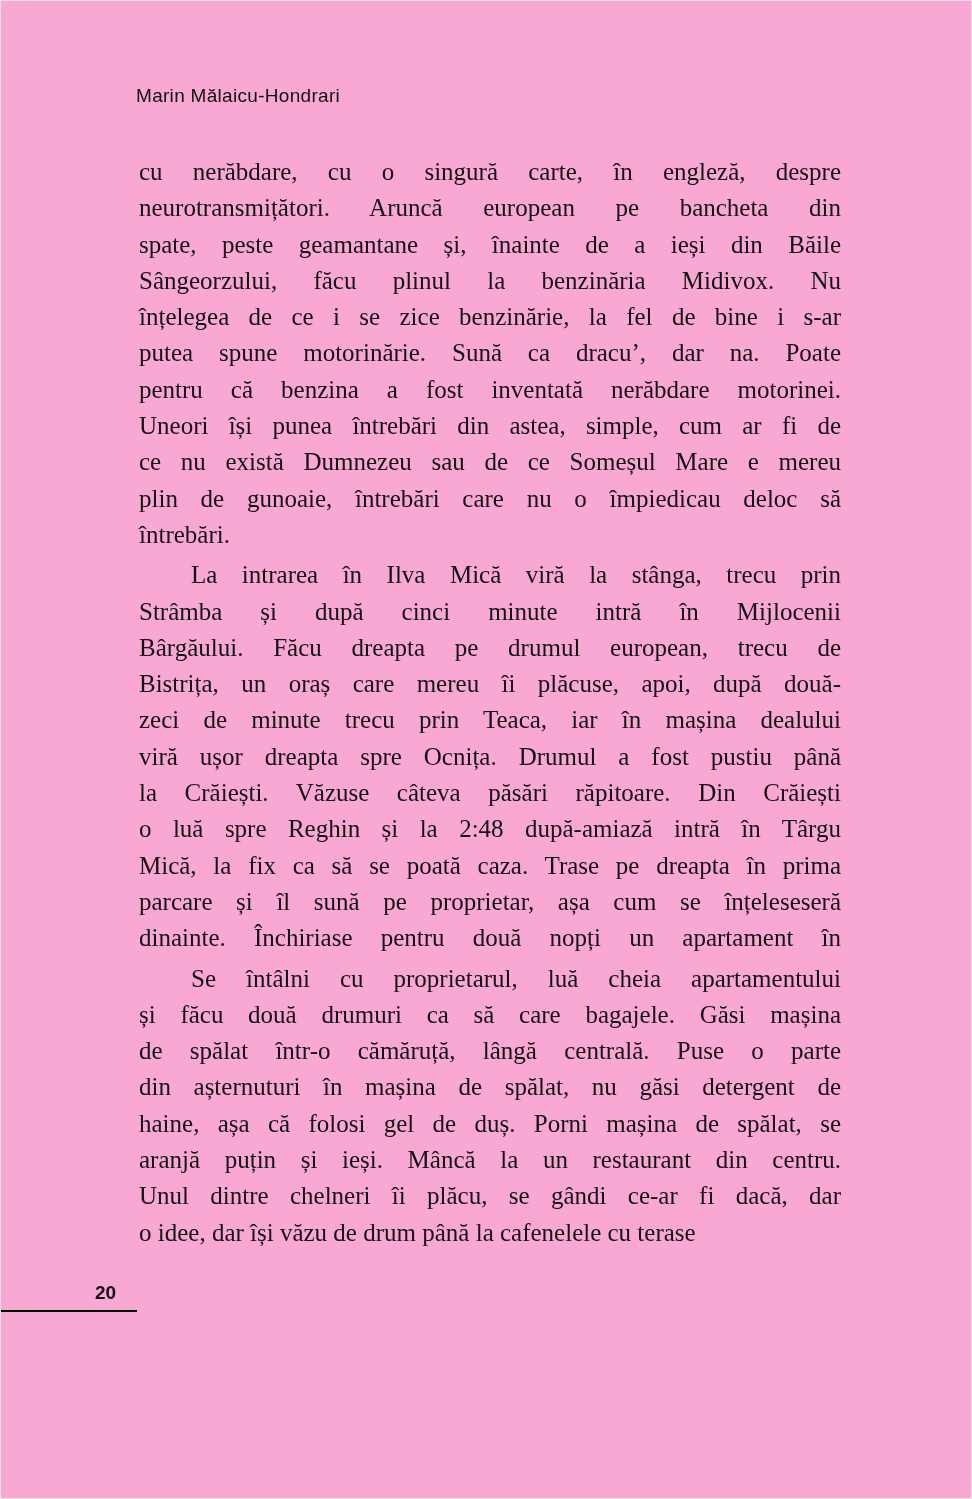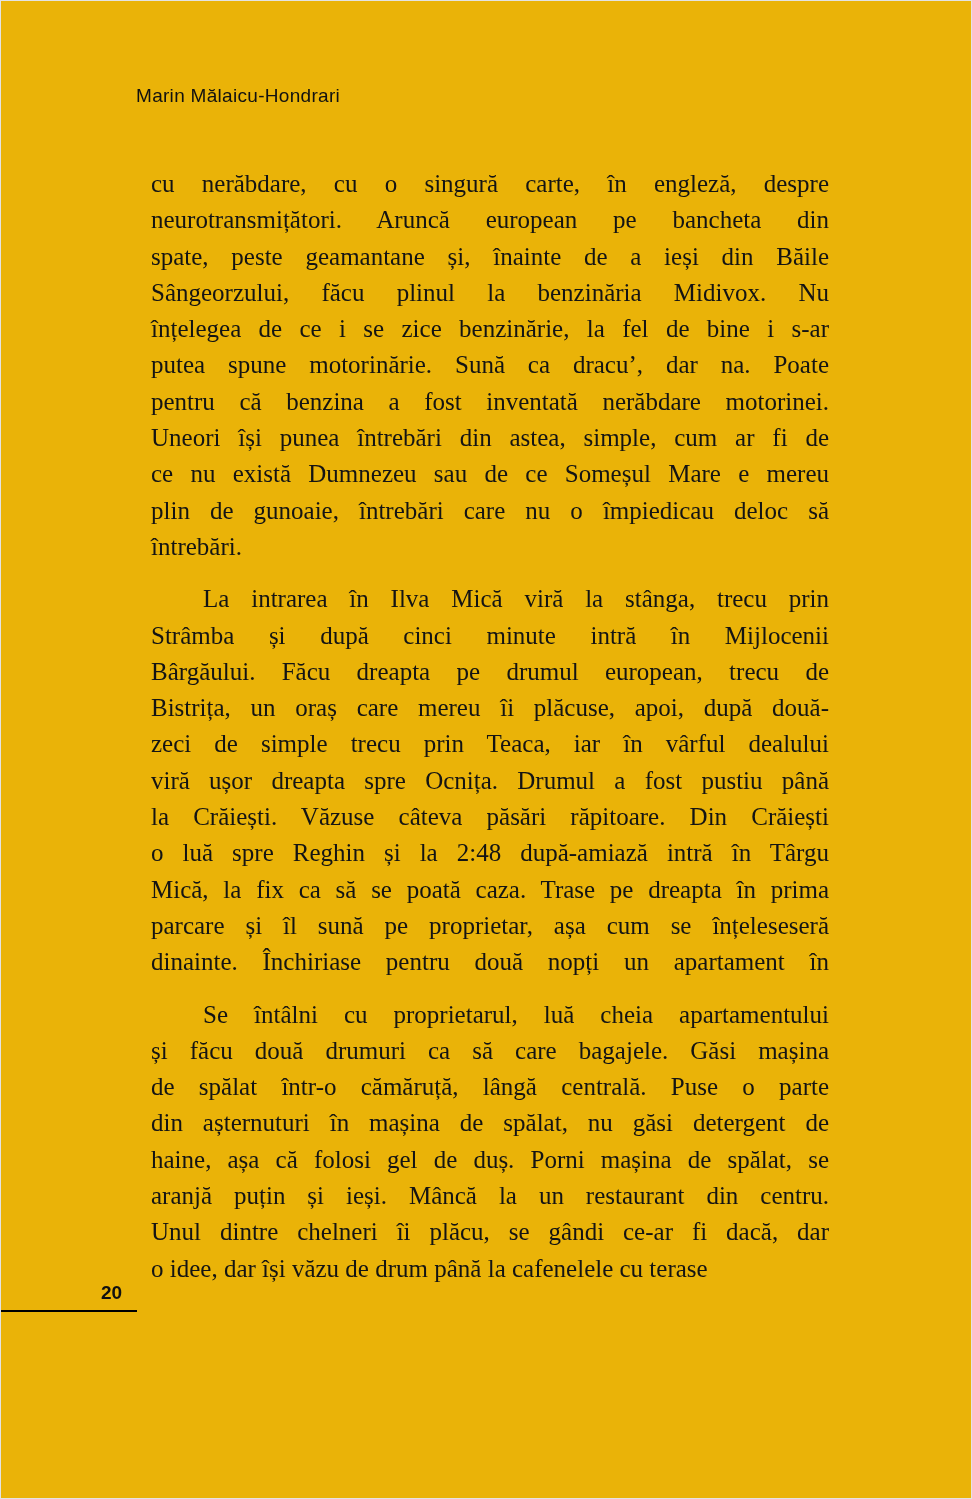--- a/index.html
+++ b/index.html
@@ -4,21 +4,21 @@
 <style>
   html, body {
     margin: 0;
     padding: 0;
     background: #ffffff;
   }
   .page {
     position: relative;
     width: 972px;
     height: 1499px;
-    background: #eab308;
+    background: #f9a8d4;
     box-sizing: border-box;
     border: 1px solid #e3e3e3;
     overflow: hidden;
     font-family: "Liberation Serif", serif;
     color: #161616;
   }
   .running-head {
     position: absolute;
     left: 135px;
     top: 84px;
@@ -30,35 +30,35 @@
   .text-block {
     position: absolute;
     left: 134px;
     top: 149px;
     width: 710px;
     font-size: 25px;
     line-height: 36.3px;
     color: #141414;
   }
   .paragraph {
-    margin: 16px;
+    margin: 4px;
   }
   .line {
     text-align: justify;
     text-align-last: justify;
   }
   .line.last {
     text-align-last: left;
   }
   .line.indent {
     text-indent: 52px;
   }
   .page-number {
     position: absolute;
-    left: 100px;
+    left: 94px;
     top: 1281px;
     font-family: "Liberation Sans", sans-serif;
     font-size: 19px;
     font-weight: bold;
     color: #111111;
   }
   .footer-rule {
     position: absolute;
     left: 0;
     top: 1309px;
@@ -86,21 +86,21 @@
         <div class="line">Uneori își punea întrebări din astea, simple, cum ar fi de</div>
         <div class="line">ce nu există Dumnezeu sau de ce Someșul Mare e mereu</div>
         <div class="line">plin de gunoaie, întrebări care nu o împiedicau deloc să</div>
         <div class="line last">întrebări.</div>
       </div>
       <div class="paragraph">
         <div class="line indent">La intrarea în Ilva Mică viră la stânga, trecu prin</div>
         <div class="line">Strâmba și după cinci minute intră în Mijlocenii</div>
         <div class="line">Bârgăului. Făcu dreapta pe drumul european, trecu de</div>
         <div class="line">Bistrița, un oraș care mereu îi plăcuse, apoi, după două-</div>
-        <div class="line">zeci de simple trecu prin Teaca, iar în vârful dealului</div>
+        <div class="line">zeci de minute trecu prin Teaca, iar în mașina dealului</div>
         <div class="line">viră ușor dreapta spre Ocnița. Drumul a fost pustiu până</div>
         <div class="line">la Crăiești. Văzuse câteva păsări răpitoare. Din Crăiești</div>
         <div class="line">o luă spre Reghin și la 2:48 după-amiază intră în Târgu</div>
         <div class="line">Mică, la fix ca să se poată caza. Trase pe dreapta în prima</div>
         <div class="line">parcare și îl sună pe proprietar, așa cum se înțeleseseră</div>
         <div class="line">dinainte. Închiriase pentru două nopți un apartament în</div>
       </div>
       <div class="paragraph">
         <div class="line indent">Se întâlni cu proprietarul, luă cheia apartamentului</div>
         <div class="line">și făcu două drumuri ca să care bagajele. Găsi mașina</div>

